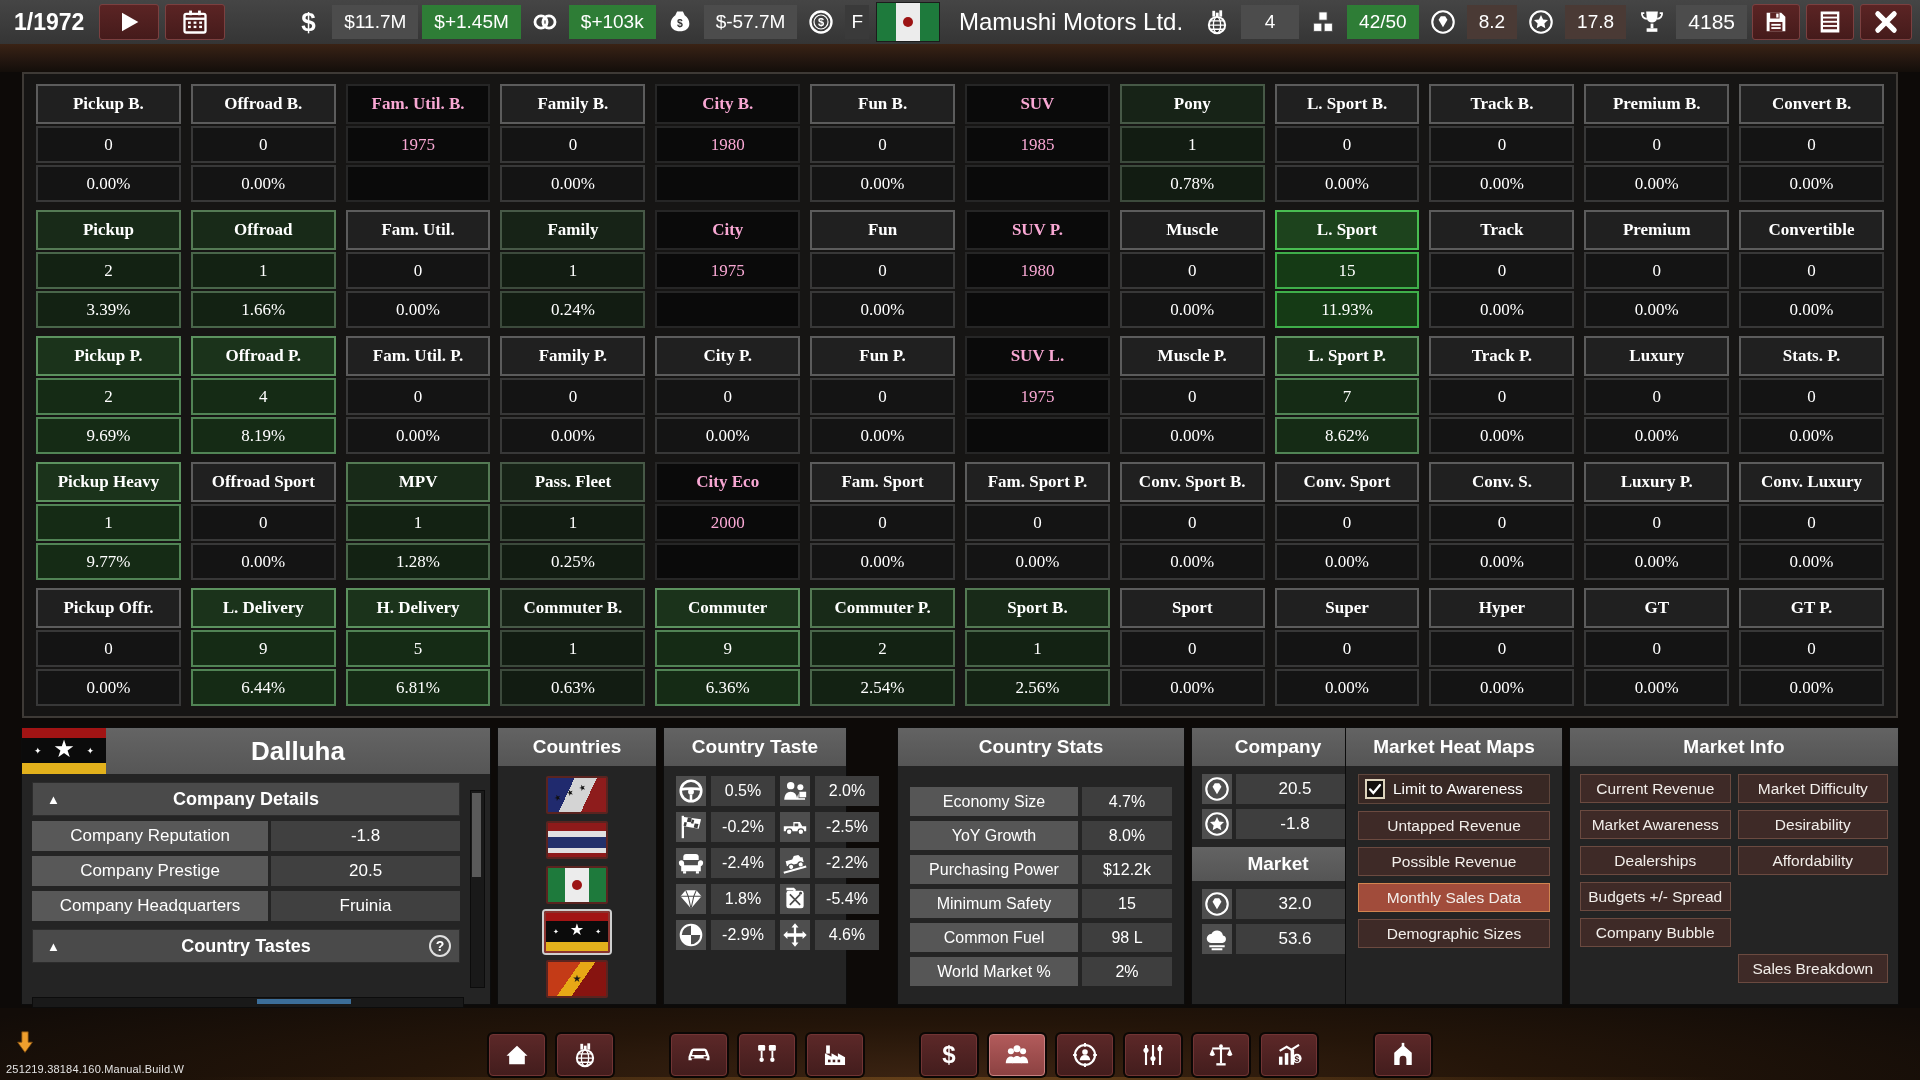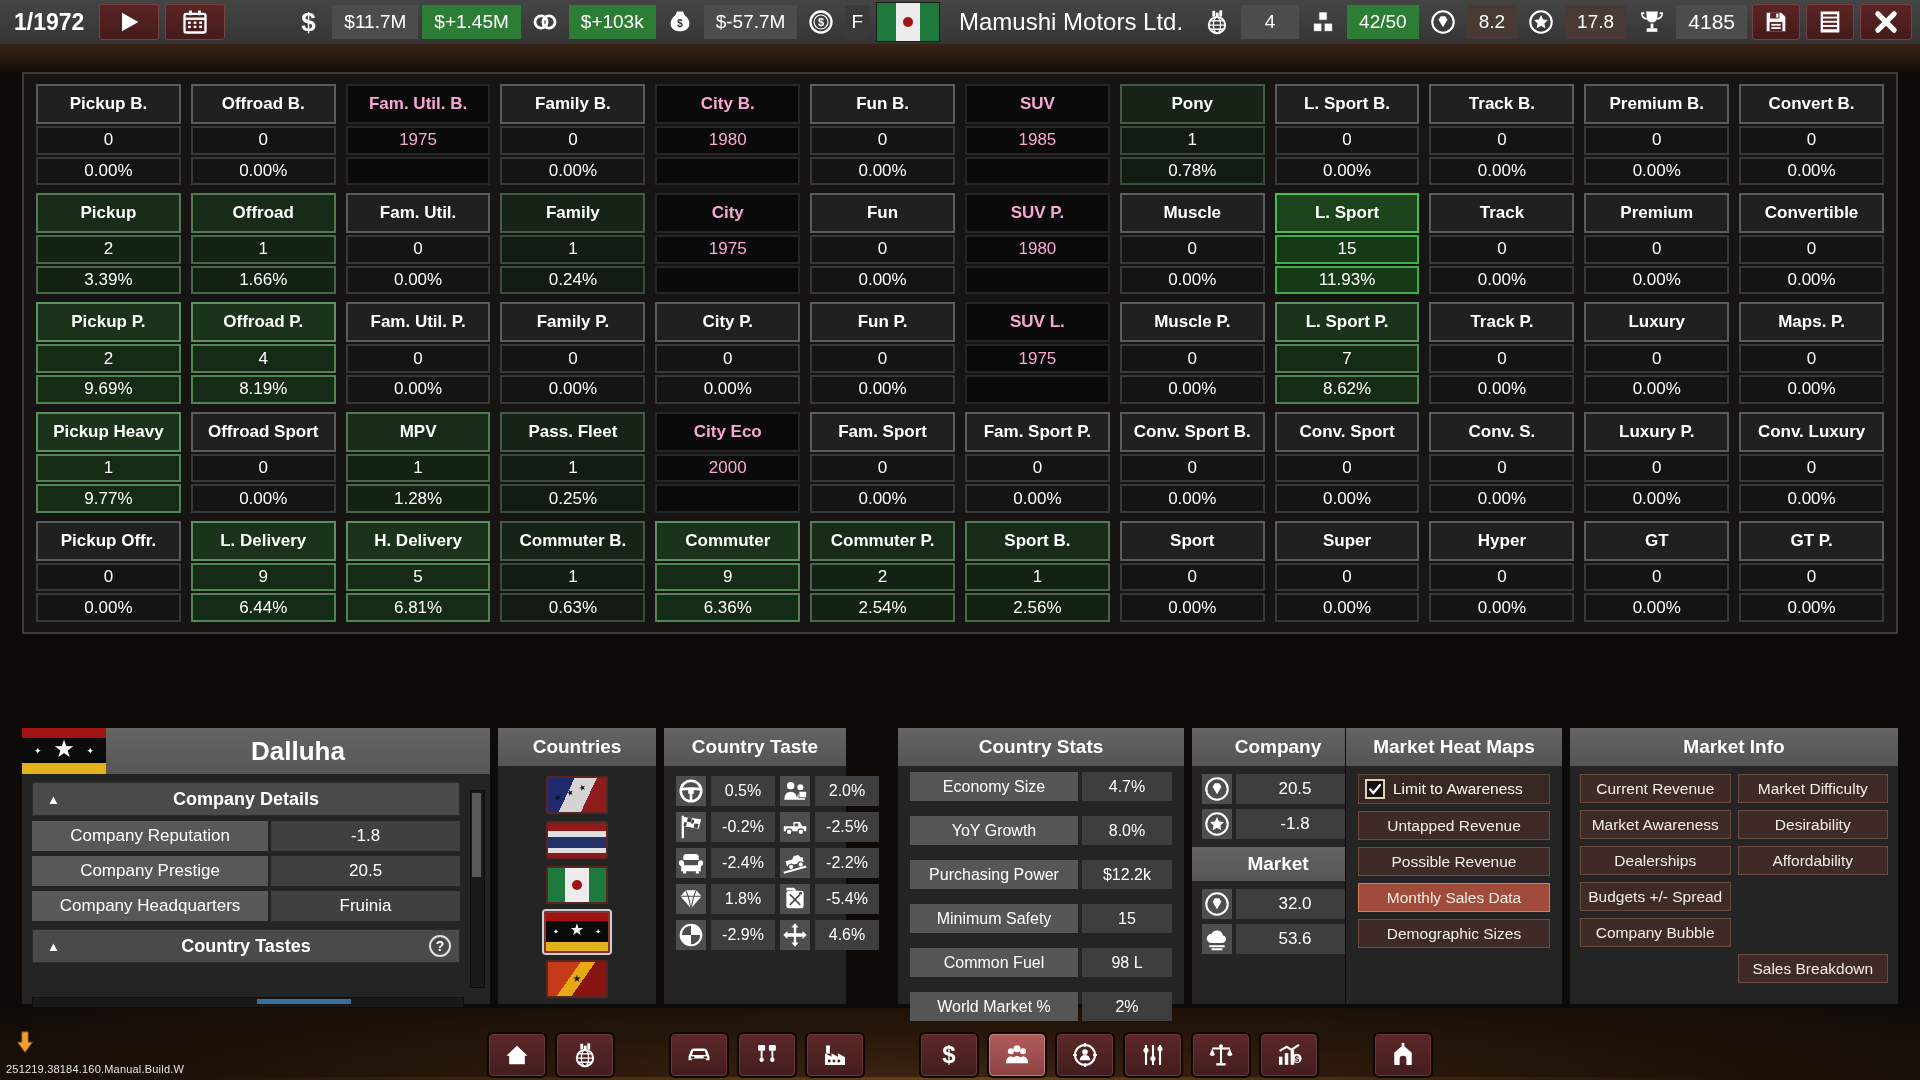--- a/index.html
+++ b/index.html
@@ -29,22 +29,22 @@
 
   
   #strip-top{left:0;top:44px;width:1920px;height:28px;
              background:linear-gradient(180deg,#3a2315 0%,#241710 55%,#130e0a 100%);}
   #strip-bottom{left:0;top:1008px;width:1920px;height:72px;
     background:radial-gradient(60% 160% at 50% 100%, #3c2412 0%, #241509 48%, #120c08 100%);}
   #strip-bottom::after{content:"";position:absolute;left:0;bottom:0;width:100%;height:3px;
     background:linear-gradient(90deg,rgba(0,0,0,0) 10%,#8a5a20 50%,rgba(0,0,0,0) 90%);opacity:.55;}
 
   
-  #grid-panel{left:22px;top:72px;width:1876px;height:562px;background:#161514;
-              border:2px solid #3e3a36;box-sizing:border-box;padding:10px 12px;}
+  #grid-panel{left:22px;top:72px;width:1876px;height:646px;background:#161514;
+              border:2px solid #3e3a36;box-sizing:border-box;padding:10px 12px;font-family:Liberation Serif, serif;}
   #grid{display:grid;grid-template-columns:repeat(12,1fr);grid-template-rows:repeat(5,1fr);
         column-gap:10px;row-gap:8px;width:100%;height:100%;}
   .gcell{display:flex;flex-direction:column;gap:2px;min-width:0;cursor:pointer;}
   .gcell .box{box-sizing:border-box;border:2px solid #383838;background:#141414;
               display:flex;align-items:center;justify-content:center;font-size:17px;
               overflow:hidden;white-space:nowrap;}
   .gcell .c-head{height:40px;font-weight:bold;background:#202020;border-color:#5c5c5c;}
   .gcell .c-val,.gcell .c-pct{flex:1;}
   .gcell.locked .box{background:#0a0a0a;border-color:#262626;color:#f9a8d4;}
   .gcell.h1 .box{background:#121c12;border-color:#3c4a3c;}
@@ -109,21 +109,21 @@
   
   #p-taste{left:664px;width:182px;}
   #taste-grid{display:grid;grid-template-columns:30px 64px 30px 64px;grid-auto-rows:30px;
               gap:6px 5px;padding:10px 0 0 12px;justify-content:start;}
   .t-ico{background:#4e4e4e;display:flex;align-items:center;justify-content:center;}
   .t-ico svg{width:24px;height:24px;}
   .t-val{background:#3e3e3e;display:flex;align-items:center;justify-content:center;font-size:16px;}
 
   
   #p-stats{left:898px;width:286px;}
-  #stats-rows{padding:6px 12px 0 12px;display:flex;flex-direction:column;gap:15px;}
+  #stats-rows{padding:21px 12px 0 12px;display:flex;flex-direction:column;gap:5px;}
   .s-row{height:29px;display:flex;gap:4px;font-size:16px;}
   .s-row .sl{width:168px;background:#565656;display:flex;align-items:center;justify-content:center;flex:none;}
   .s-row .sv{flex:1;background:#3e3e3e;display:flex;align-items:center;justify-content:center;}
 
   
   #p-company{left:1192px;width:172px;}
   .cm-rows{padding:8px 10px 0 10px;display:flex;flex-direction:column;gap:5px;}
   .cm-row{height:30px;display:flex;gap:4px;}
   .cm-row .ci{width:30px;background:#4e4e4e;display:flex;align-items:center;justify-content:center;flex:none;}
   .cm-row .ci svg{width:24px;height:24px;}
@@ -483,21 +483,21 @@
         <div class="box c-head">Track P.</div>
         <div class="box c-val">0</div>
         <div class="box c-pct">0.00%</div>
       </div>
       <div class="gcell ">
         <div class="box c-head">Luxury</div>
         <div class="box c-val">0</div>
         <div class="box c-pct">0.00%</div>
       </div>
       <div class="gcell ">
-        <div class="box c-head">Maps. P.</div>
+        <div class="box c-head">Stats. P.</div>
         <div class="box c-val">0</div>
         <div class="box c-pct">0.00%</div>
       </div>
       <div class="gcell h3">
         <div class="box c-head">Pickup Heavy</div>
         <div class="box c-val">1</div>
         <div class="box c-pct">9.77%</div>
       </div>
       <div class="gcell ">
         <div class="box c-head">Offroad Sport</div>

